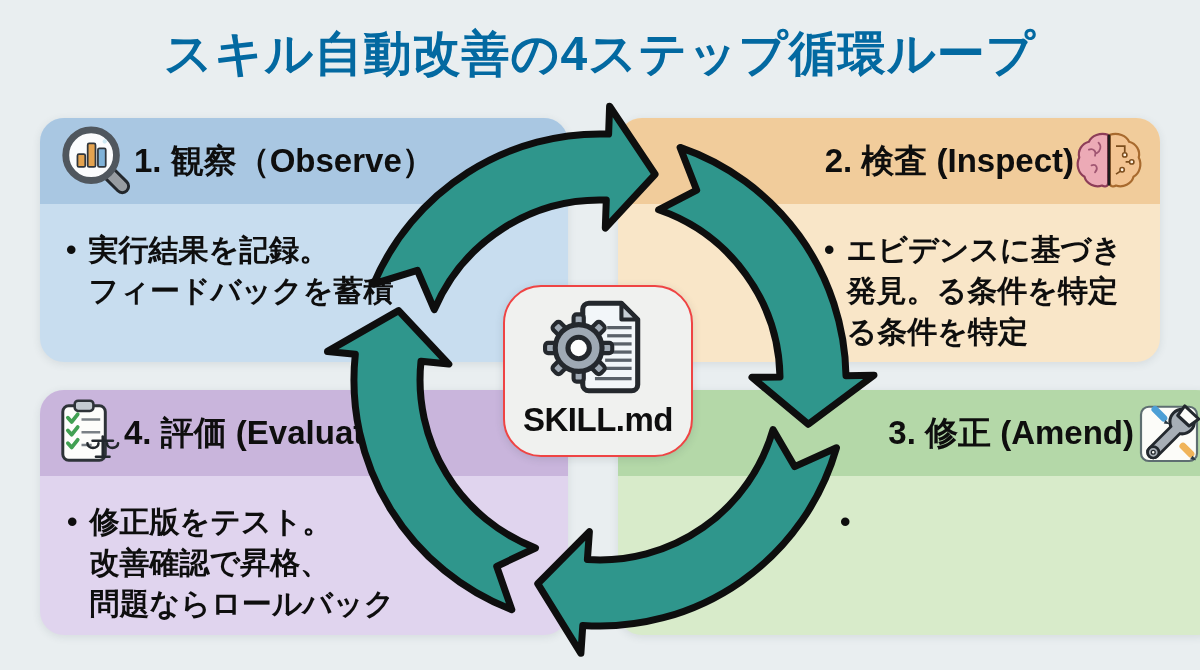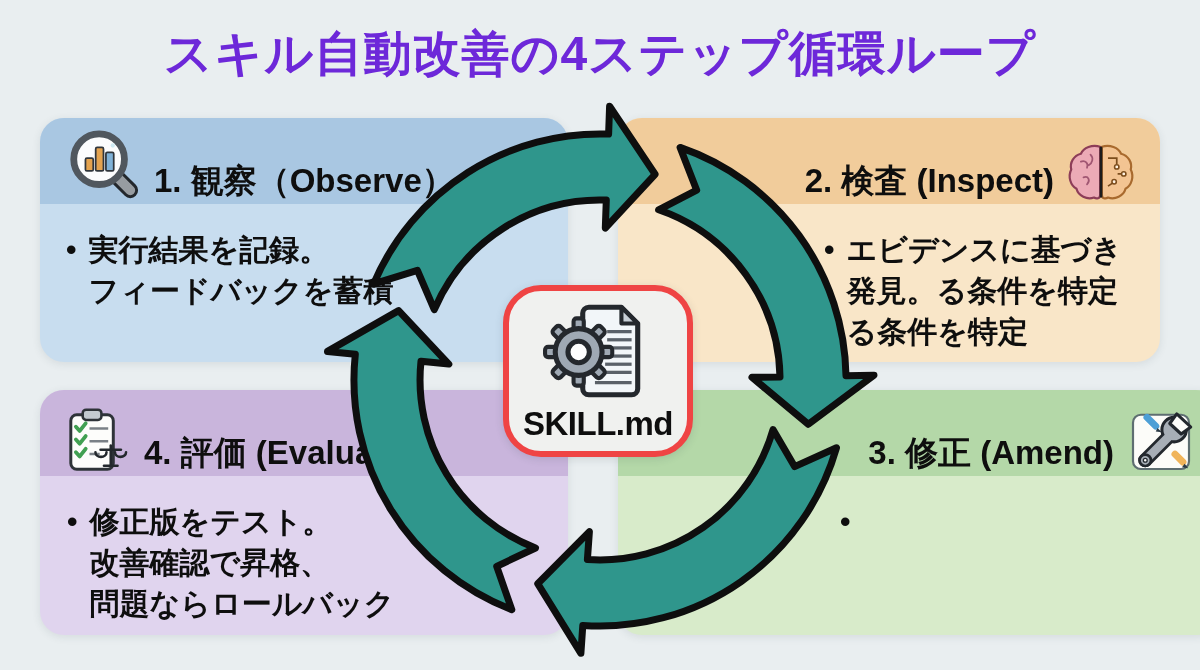--- a/index.html
+++ b/index.html
@@ -13,40 +13,39 @@
   }
   .canvas { position: absolute; inset: 0; }
 
   .title {
     position: absolute;
     top: 22px; left: 0; width: 100%;
     text-align: center;
     font-size: 48px;
     font-weight: 900;
     letter-spacing: 1px;
-    color: #6d28d9;
+    color: #0369a1;
   }
 
   .quad {
     position: absolute;
     border-radius: 24px;
     box-shadow: 0 2px 8px rgba(40,60,70,0.10);
     overflow: hidden;
   }
   .quad.tl { left: 40px;  top: 118px; width: 528px; height: 244px; background: #c8ddef; }
   .quad.tr { left: 618px; top: 118px; width: 542px; height: 244px; background: #f9e6c8; }
   .quad.bl { left: 40px;  top: 390px; width: 528px; height: 245px; background: #e0d4ee; }
   .quad.br { left: 618px; top: 390px; width: 602px; height: 245px; background: #d8ebca; }
 
   .quad-header {
     height: 86px;
     display: flex;
-    align-items: flex-end;
-    gap: 12px;
-    padding: 0 24px;
+    align-items: center;
+    padding: 0 16px;
   }
   .quad.tl .quad-header { background: #a9c7e2; }
   .quad.tr .quad-header { background: #f1cc9b; justify-content: flex-end; }
   .quad.bl .quad-header { background: #c9b5dc; }
   .quad.br .quad-header { background: #b4d8a8; justify-content: flex-end; }
 
   .quad-title {
     font-size: 33px;
     font-weight: 800;
     white-space: nowrap;
@@ -69,21 +68,21 @@
   .quad.br .quad-body { padding-left: 222px; }
   .bullet-marker { font-size: 30px; font-weight: 800; line-height: 1.37; }
 
   .ring-svg { position: absolute; left: 0; top: 0; z-index: 5; }
 
   .center-card {
     position: absolute;
     left: 503px; top: 285px;
     width: 190px; height: 172px;
     background: #f0f1ef;
-    border: 6px solid #ef4444;
+    border: 2px solid #ef4444;
     border-radius: 38px;
     z-index: 6;
     display: flex;
     flex-direction: column;
     align-items: center;
     justify-content: flex-start;
     padding-top: 10px;
     box-shadow: 0 2px 8px rgba(40,60,70,0.15);
   }
   .center-label {

